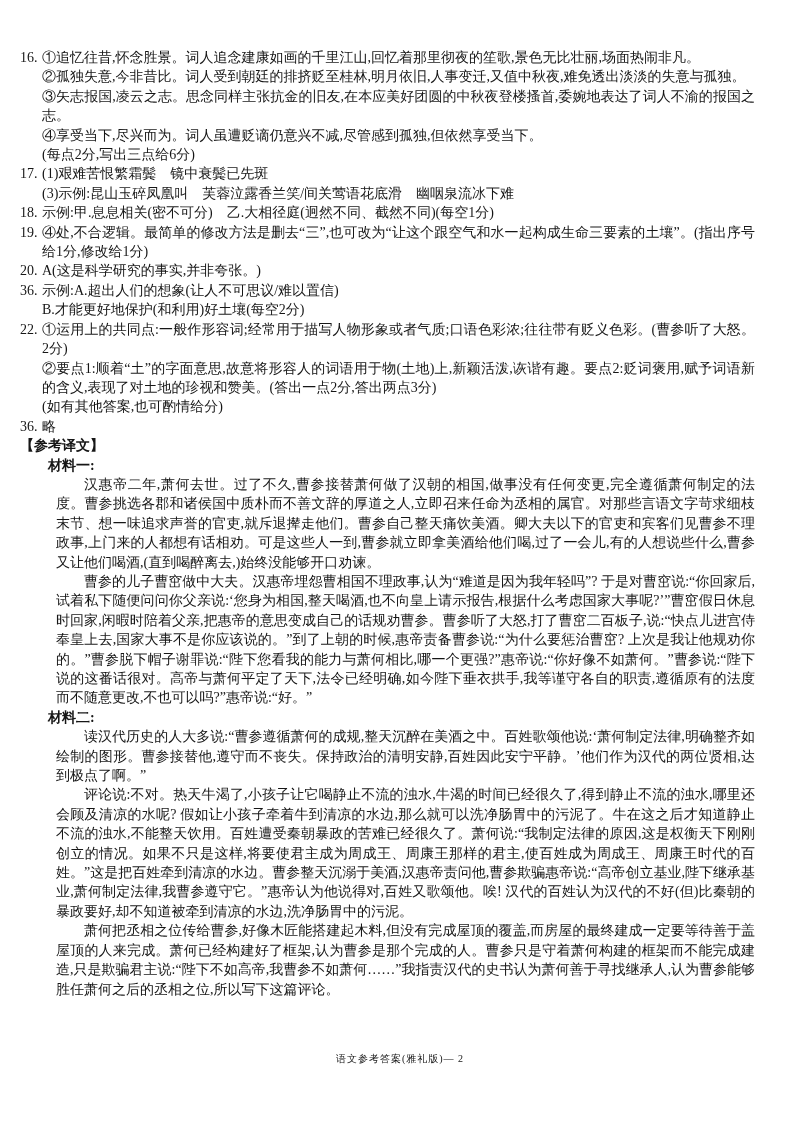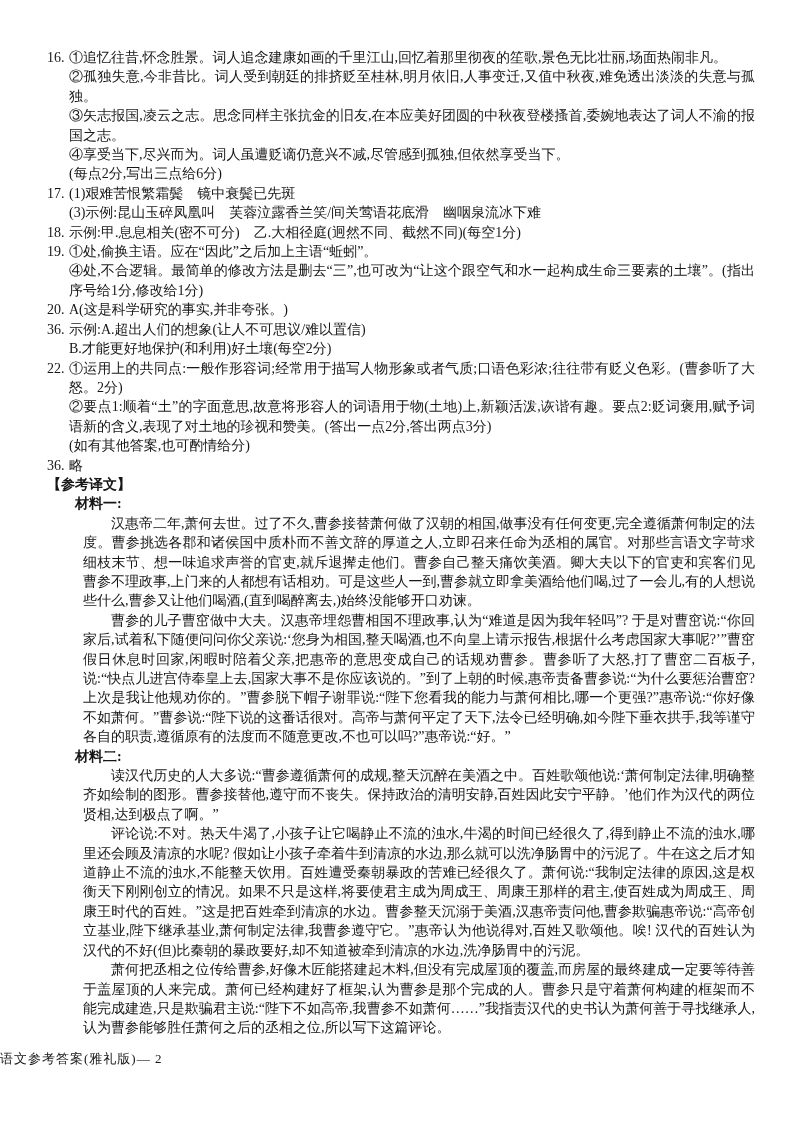--- a/index.html
+++ b/index.html
@@ -8,37 +8,37 @@
     width: 800px;
     height: 1131px;
     margin: 0 auto;
     background: #ffffff;
     color: #161616;
     font-family: "Liberation Serif", "DejaVu Serif", serif;
     font-size: 14px;
     line-height: 19.4px;
     font-weight: 500;
     box-sizing: border-box;
-    padding: 48px 45px 0 47px;
+    padding: 48px 45px 0 20px;
     overflow: hidden;
   }
   .answers { margin: 0; padding: 0; }
   .answer { position: relative; padding-left: 22px; }
   .answer .num { position: absolute; left: 0; top: 0; white-space: nowrap; }
   .part { text-align: justify; text-justify: inter-ideograph; }
   .trans-header { font-weight: 700; }
   .mat-label { font-weight: 700; text-indent: 2em; }
   .para { text-indent: 2em; text-align: justify; text-justify: inter-ideograph; margin-left: 36px; }
   .footer {
     position: absolute;
     left: 0;
     top: 1049px;
     width: 100%;
-    text-align: left;
-    font-size: 13px;
+    text-align: center;
+    font-size: 10px;
     letter-spacing: 1px;
   }
 </style>
 </head>
 <body>
 
 <div class="page">
   <div class="answers" id="answers">
       <div class="answer">
         <span class="num">16.</span>
@@ -52,21 +52,20 @@
         <span class="num">17.</span>
         <div class="part">(1)艰难苦恨繁霜鬓　镜中衰鬓已先斑</div>
         <div class="part">(3)示例:昆山玉碎凤凰叫　芙蓉泣露香兰笑/间关莺语花底滑　幽咽泉流冰下难</div>
       </div>
       <div class="answer">
         <span class="num">18.</span>
         <div class="part">示例:甲.息息相关(密不可分)　乙.大相径庭(迥然不同、截然不同)(每空1分)</div>
       </div>
       <div class="answer">
         <span class="num">19.</span>
-        <div class="part">①处,偷换主语。应在“因此”之后加上主语“蚯蚓”。</div>
         <div class="part">④处,不合逻辑。最简单的修改方法是删去“三”,也可改为“让这个跟空气和水一起构成生命三要素的土壤”。(指出序号给1分,修改给1分)</div>
       </div>
       <div class="answer">
         <span class="num">20.</span>
         <div class="part">A(这是科学研究的事实,并非夸张。)</div>
       </div>
       <div class="answer">
         <span class="num">36.</span>
         <div class="part">示例:A.超出人们的想象(让人不可思议/难以置信)</div>
         <div class="part">B.才能更好地保护(和利用)好土壤(每空2分)</div>

